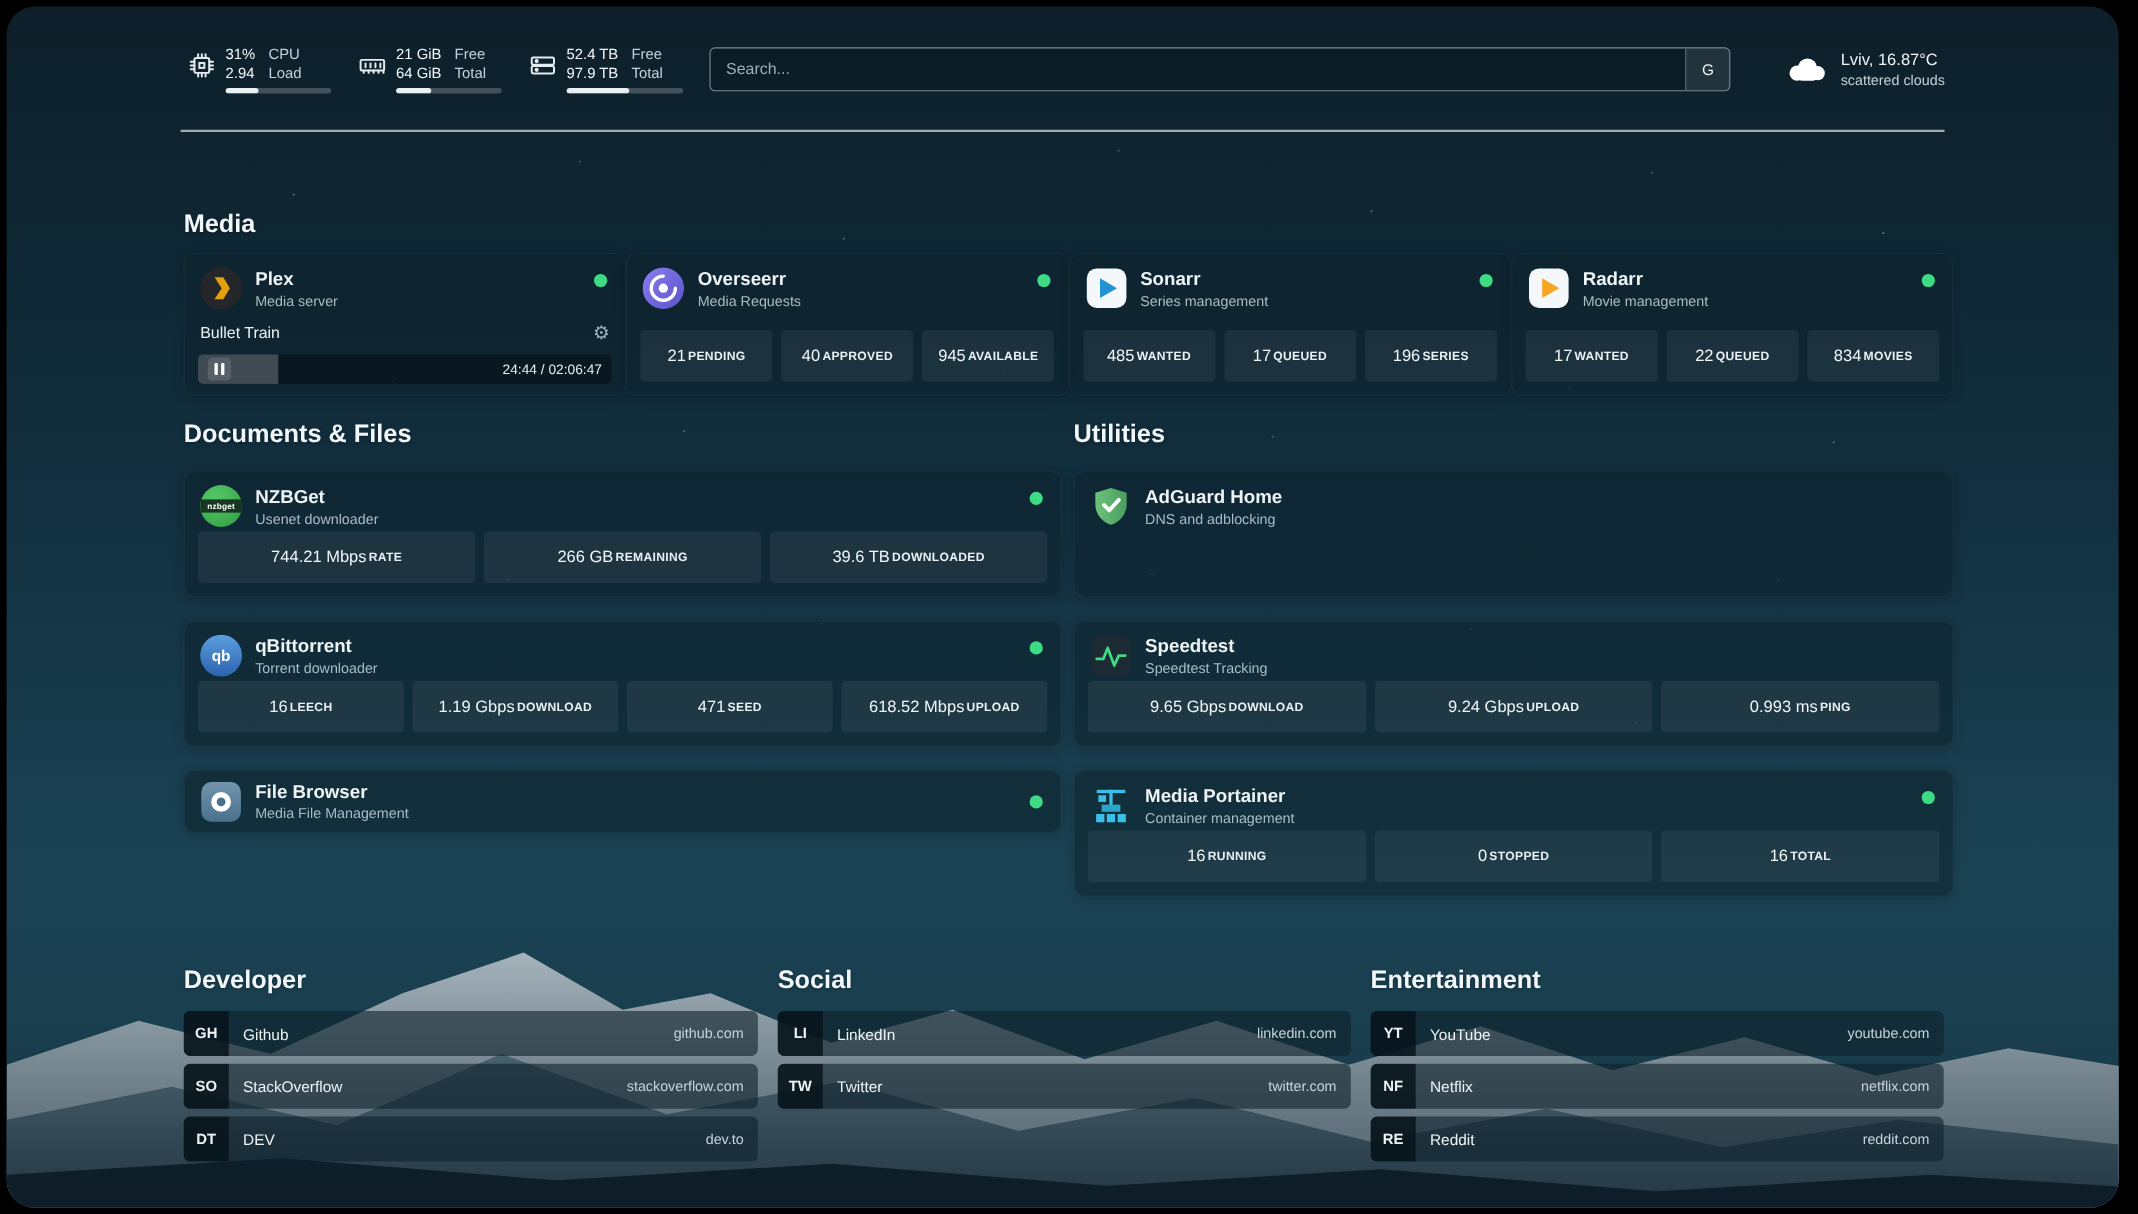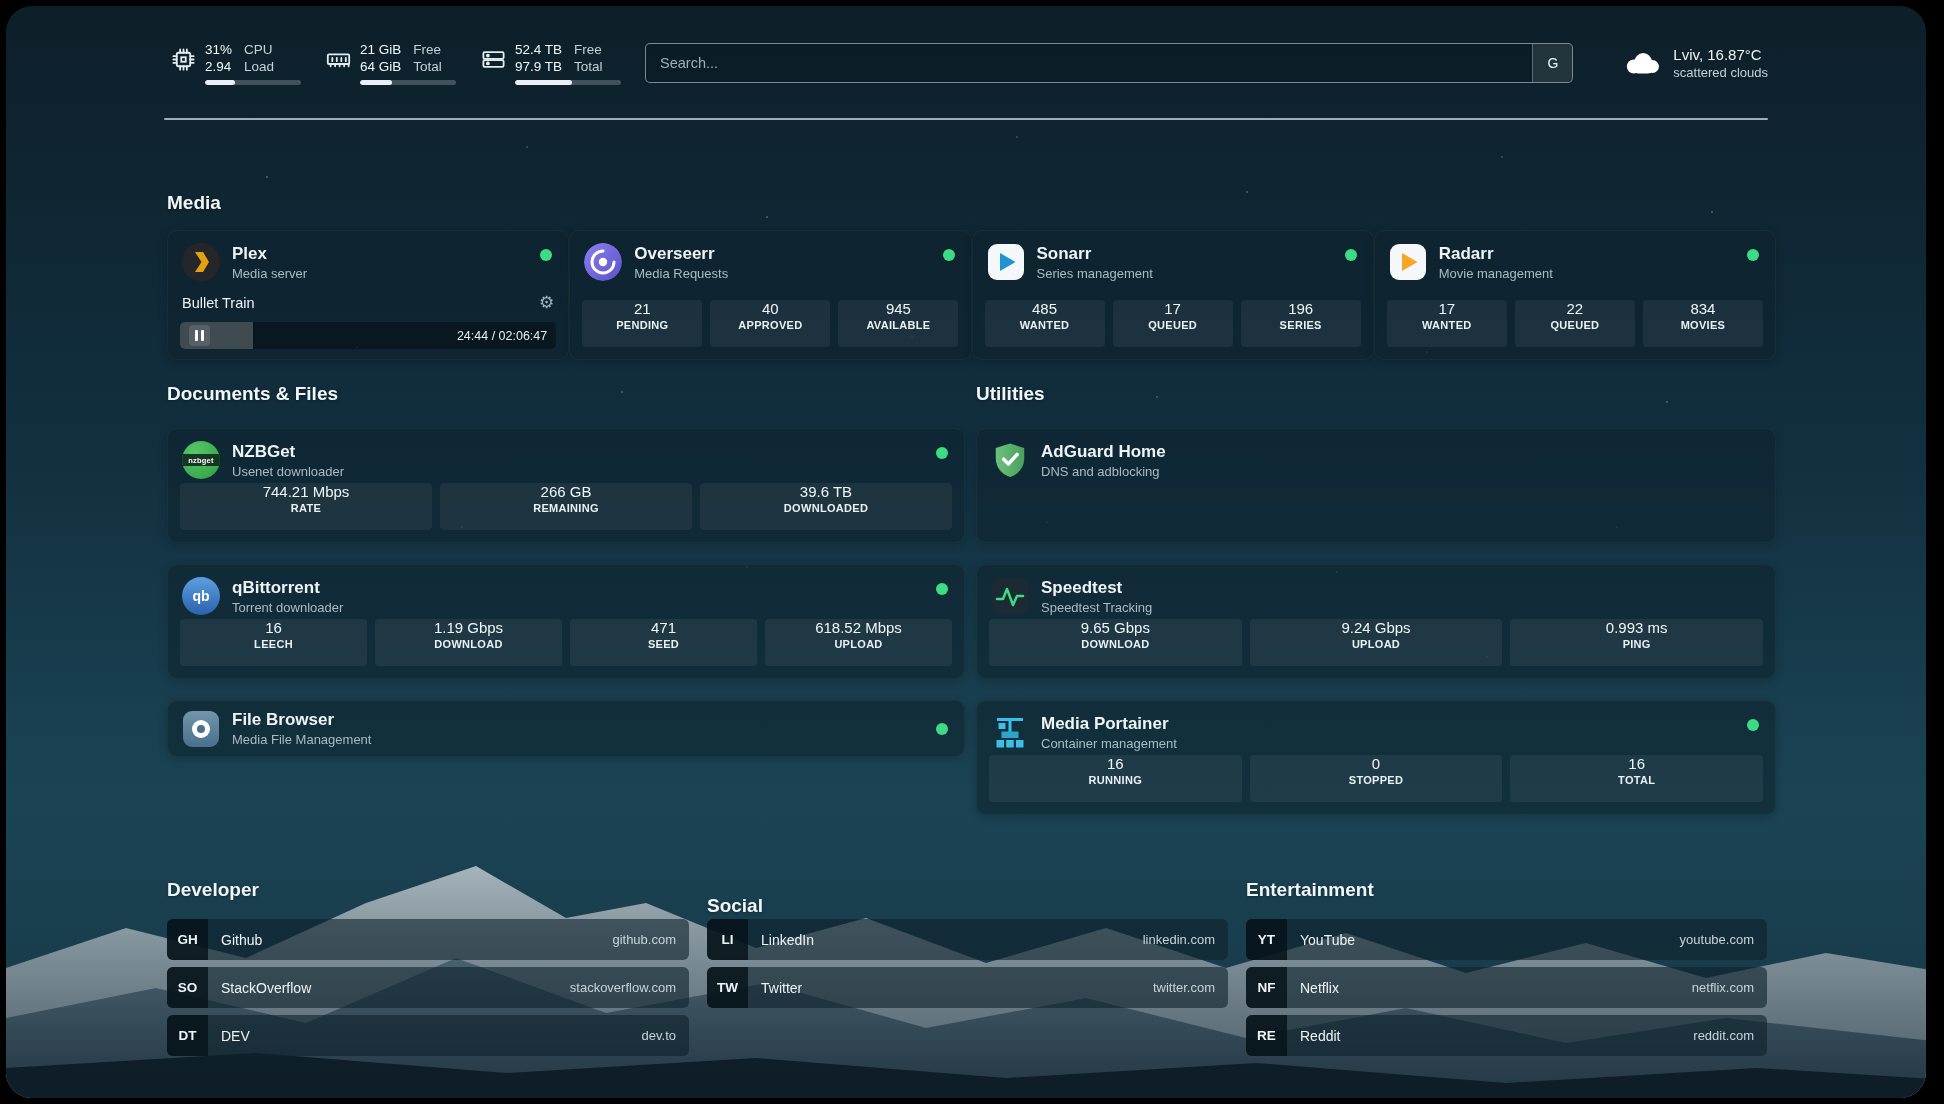--- a/index.html
+++ b/index.html
@@ -53,27 +53,27 @@
 
   .weather { display:flex; align-items:center; gap:10px; }
   .weather-icon { width:42px; height:28px; flex:none; }
   .weather-text .loc { font-size:15px; }
   .weather-text .cond { font-size:13px; color:#c3d2d9; margin-top:2px; }
 
   .divider { position:absolute; top:118px; left:164px; right:164px; height:2px;
              background:rgba(222,233,238,.7); border-radius:1px; }
 
   
-  .sec-title { position:absolute; font-size:19px; font-weight:600; color:#f1f6f8;
+  .sec-title { position:absolute; font-size:23px; font-weight:600; color:#f1f6f8;
                line-height:28px; text-shadow:0 1px 3px rgba(0,0,0,.35); }
   .t-media { top:189px; left:167px; }
   .t-docs  { top:380px; left:167px; }
   .t-util  { top:380px; left:976px; }
   .t-dev   { top:876px; left:167px; }
-  .t-soc   { top:876px; left:707px;margin-top:16px; }
+  .t-soc   { top:876px; left:707px; }
   .t-ent   { top:876px; left:1246px; }
 
   
   .card { position:relative; background:rgba(13,34,44,.58); border-radius:10px;
           border:1px solid rgba(255,255,255,.04); box-shadow:0 2px 10px rgba(0,0,0,.18); }
   .media-row { position:absolute; top:230px; left:167px; width:1609px; height:130px;
                display:flex; gap:0; }
   .media-row .card { flex:1; height:130px; }
   .col { position:absolute; display:flex; flex-direction:column; gap:21px; }
   .col-left  { top:428px; left:167px; width:798px; }
@@ -86,21 +86,21 @@
               justify-content:center; position:relative; }
   .app-icon svg { width:38px; height:38px; }
   .app-name { font-size:17px; font-weight:600; line-height:20px; }
   .app-desc { font-size:13px; color:#a9bcc4; margin-top:2px; }
   .dot { position:absolute; top:18px; right:16px; width:12px; height:12px;
          border-radius:50%; background:#3ddc84; }
   .h57 .dot { top:22px; }
 
   .stat-row { position:absolute; left:12px; right:12px; bottom:12px; display:flex; gap:8px; }
   .stat { flex:1; height:47px; background:rgba(255,255,255,.06); border-radius:4px;
-          display:flex; flex-direction:column; align-items:center; gap:2px; }
+          display:flex; flex-direction:row; align-items:center; justify-content:center; gap:2px; }
   .stat .v { font-size:15px; color:#f0f6f8; }
   .stat .l { font-size:11px; font-weight:700; letter-spacing:.3px; color:#e9f1f4; }
 
   
   .plex-sub { display:flex; align-items:center; justify-content:space-between;
               padding:13px 14px 0 14px; }
   .plex-title { font-size:14.5px; }
   .gear { color:#9fb3bc; font-size:17px; line-height:1; cursor:pointer; }
   .seek { position:absolute; left:12px; right:12px; bottom:10px; height:27px;
           background:rgba(0,0,0,.35); border-radius:5px; display:flex; align-items:center;

